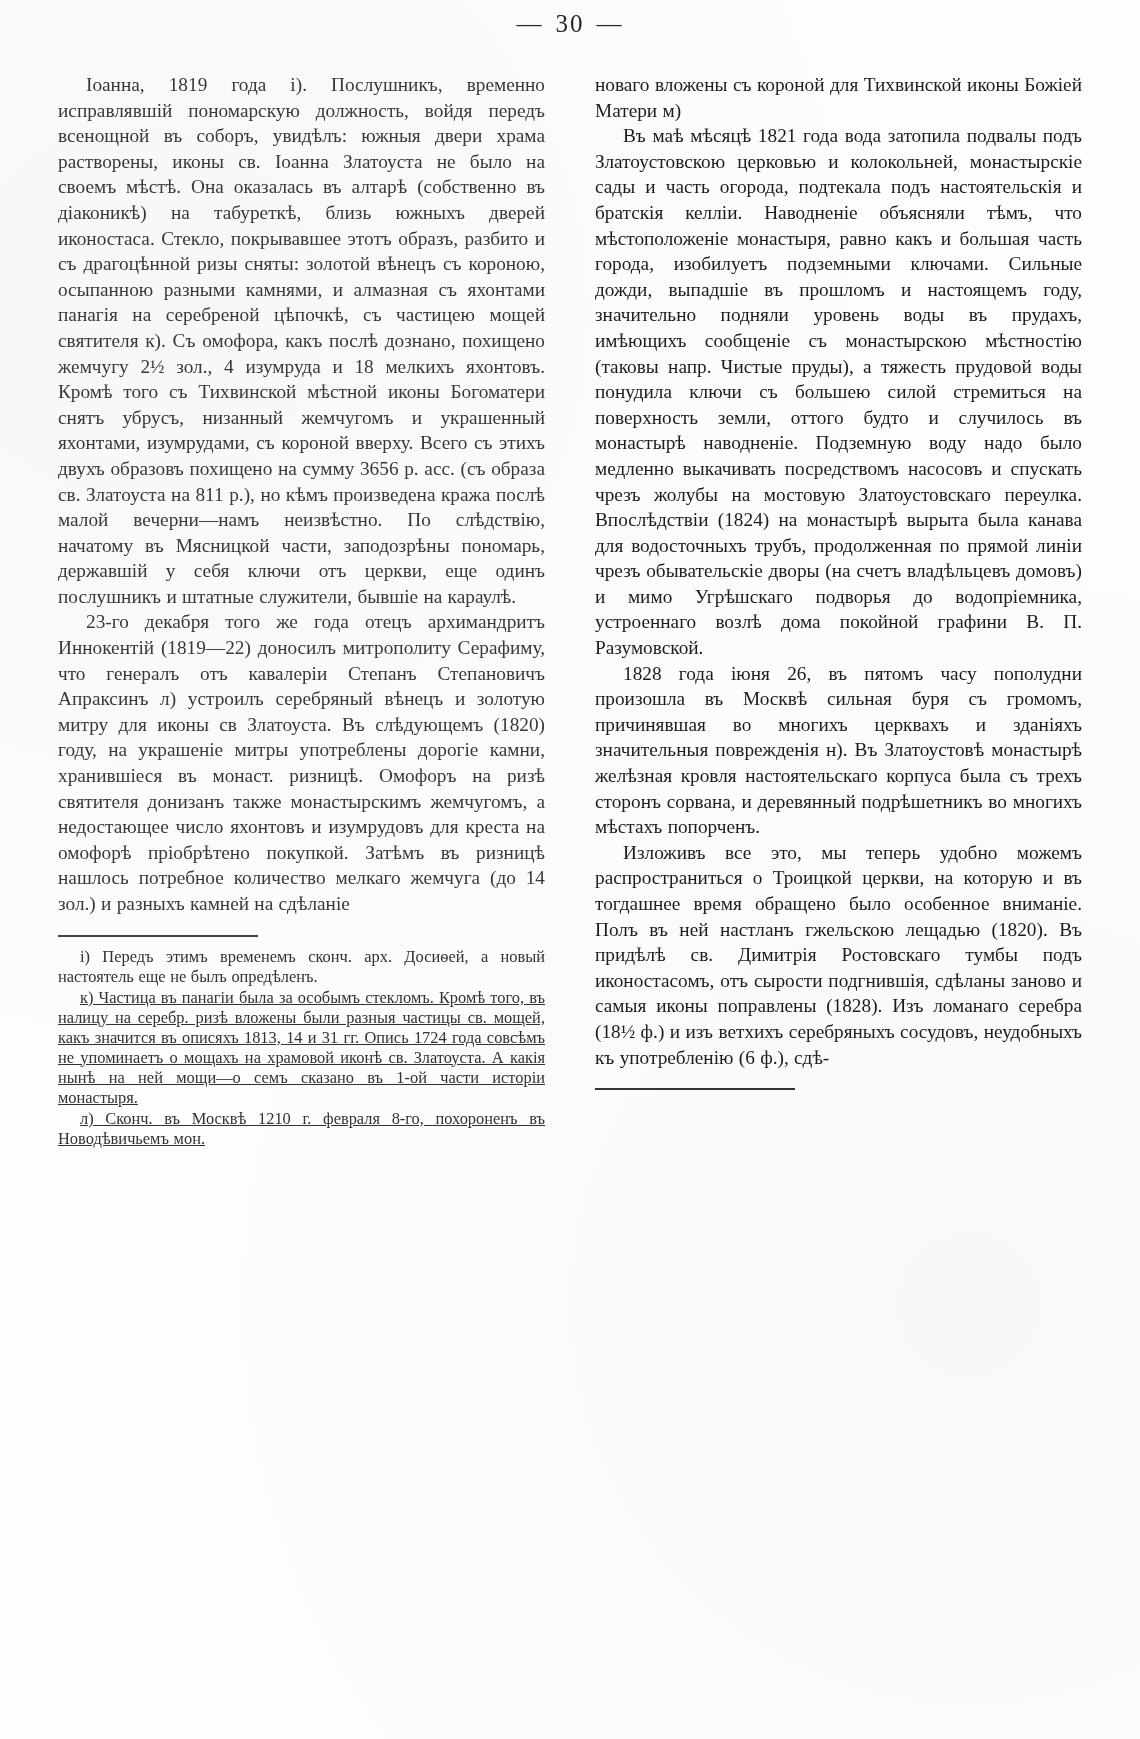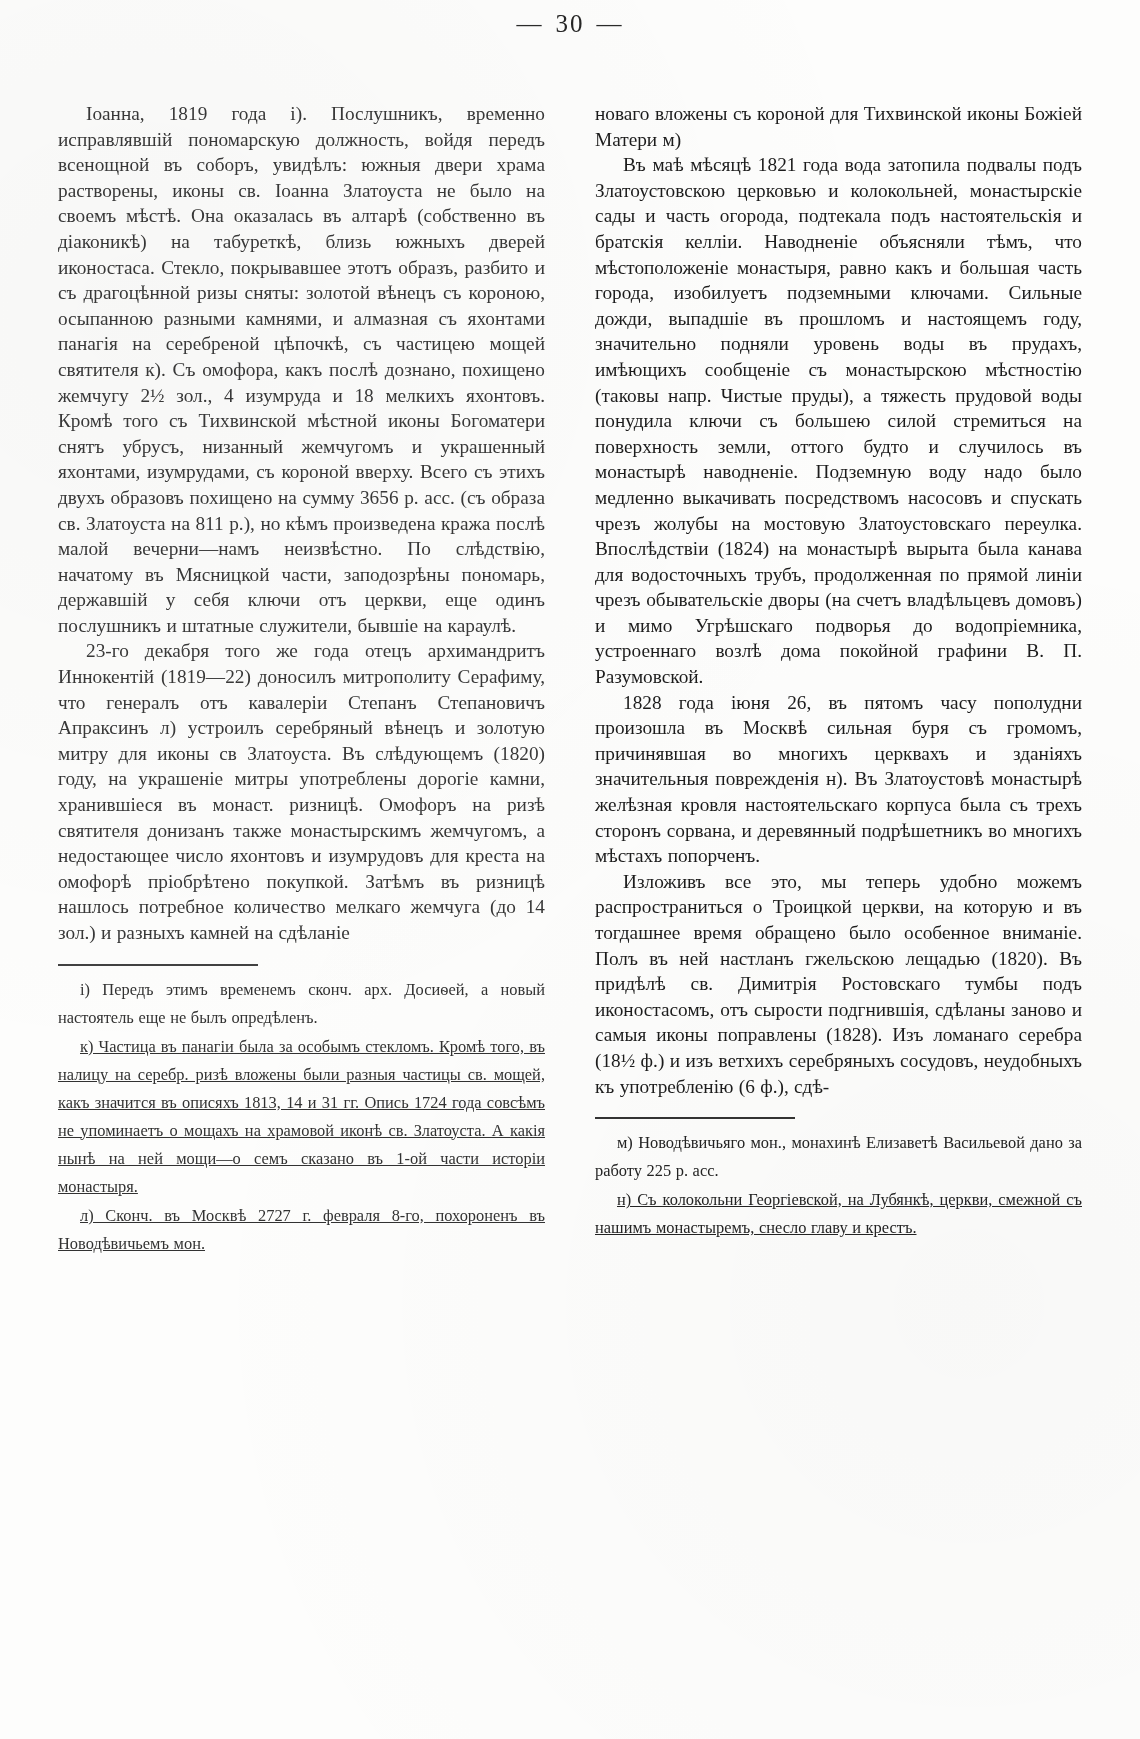--- a/index.html
+++ b/index.html
@@ -47,21 +47,20 @@
     padding: 0 12px;
     color: #2a2a2a;
   }
   .columns {
     position: absolute;
     top: 72px;
     left: 58px;
     width: 1024px;
     display: flex;
     gap: 50px;
-    margin-top: 29px;
   }
   .col {
     width: 491px;
     position: relative;
   }
   .col p {
     margin: 0;
     text-align: justify;
     font-size: 19.3px;
     line-height: 25.6px;
@@ -84,21 +83,21 @@
     opacity: 0.93;
   }
   .footnote-rule {
     width: 200px;
     height: 2px;
     background: #333;
     margin: 18px 0 10px 0;
   }
   .footnotes p {
     font-size: 16.4px;
-    line-height: 28px;
+    line-height: 20px;
     text-indent: 22px;
     text-align: justify;
     margin: 0;
     color: #232323;
   }
   .footnotes p + p {
     margin-top: 1px;
     text-decoration: underline;
   }
   .col-left .footnotes {
@@ -121,32 +120,28 @@
 
     <div class="col col-left fade-top">
       <div class="faded">
         <p>Іоанна, 1819 года і). Послушникъ, временно исправлявшій пономарскую должность, войдя передъ всенощной въ соборъ, увидѣлъ: южныя двери храма растворены, иконы св. Іоанна Златоуста не было на своемъ мѣстѣ. Она оказалась въ алтарѣ (собственно въ діаконикѣ) на табуреткѣ, близь южныхъ дверей иконостаса. Стекло, покрывавшее этотъ образъ, разбито и съ драгоцѣнной ризы сняты: золотой вѣнецъ съ короною, осыпанною разными камнями, и алмазная съ яхонтами панагія на серебреной цѣпочкѣ, съ частицею мощей святителя к). Съ омофора, какъ послѣ дознано, похищено жемчугу 2½ зол., 4 изумруда и 18 мелкихъ яхонтовъ. Кромѣ того съ Тихвинской мѣстной иконы Богоматери снятъ убрусъ, низанный жемчугомъ и украшенный яхонтами, изумрудами, съ короной вверху. Всего съ этихъ двухъ образовъ похищено на сумму 3656 р. асс. (съ образа св. Златоуста на 811 р.), но кѣмъ произведена кража послѣ малой вечерни—намъ неизвѣстно. По слѣдствію, начатому въ Мясницкой части, заподозрѣны пономарь, державшій у себя ключи отъ церкви, еще одинъ послушникъ и штатные служители, бывшіе на караулѣ.</p>
         <p>23-го декабря того же года отецъ архимандритъ Иннокентій (1819—22) доносилъ митрополиту Серафиму, что генералъ отъ кавалеріи Степанъ Степановичъ Апраксинъ л) устроилъ серебряный вѣнецъ и золотую митру для иконы св Златоуста. Въ слѣдующемъ (1820) году, на украшеніе митры употреблены дорогіе камни, хранившіеся въ монаст. ризницѣ. Омофоръ на ризѣ святителя донизанъ также монастырскимъ жемчугомъ, а недостающее число яхонтовъ и изумрудовъ для креста на омофорѣ пріобрѣтено покупкой. Затѣмъ въ ризницѣ нашлось потребное количество мелкаго жемчуга (до 14 зол.) и разныхъ камней на сдѣланіе</p>
       </div>
       <div class="footnote-rule"></div>
       <div class="footnotes">
         <p>і) Передъ этимъ временемъ сконч. арх. Досиѳей, а новый настоятель еще не былъ опредѣленъ.</p>
         <p>к) Частица въ панагіи была за особымъ стекломъ. Кромѣ того, въ налицу на серебр. ризѣ вложены были разныя частицы св. мощей, какъ значится въ описяхъ 1813, 14 и 31 гг. Опись 1724 года совсѣмъ не упоминаетъ о мощахъ на храмовой иконѣ св. Златоуста. А какія нынѣ на ней мощи—о семъ сказано въ 1-ой части исторіи монастыря.</p>
-        <p>л) Сконч. въ Москвѣ 2727 г. февраля 8-го, похороненъ въ Новодѣвичьемъ мон.</p>
+        <p>л) Сконч. въ Москвѣ 1210 г. февраля 8-го, похороненъ въ Новодѣвичьемъ мон.</p>
       </div>
     </div>
 
     <div class="col col-right">
       <div>
         <p class="noindent">новаго вложены съ короной для Тихвинской иконы Божіей Матери м)</p>
         <p>Въ маѣ мѣсяцѣ 1821 года вода затопила подвалы подъ Златоустовскою церковью и колокольней, монастырскіе сады и часть огорода, подтекала подъ настоятельскія и братскія келліи. Наводненіе объясняли тѣмъ, что мѣстоположеніе монастыря, равно какъ и большая часть города, изобилуетъ подземными ключами. Сильные дожди, выпадшіе въ прошломъ и настоящемъ году, значительно подняли уровень воды въ прудахъ, имѣющихъ сообщеніе съ монастырскою мѣстностію (таковы напр. Чистые пруды), а тяжесть прудовой воды понудила ключи съ большею силой стремиться на поверхность земли, оттого будто и случилось въ монастырѣ наводненіе. Подземную воду надо было медленно выкачивать посредствомъ насосовъ и спускать чрезъ жолубы на мостовую Златоустовскаго переулка. Впослѣдствіи (1824) на монастырѣ вырыта была канава для водосточныхъ трубъ, продолженная по прямой линіи чрезъ обывательскіе дворы (на счетъ владѣльцевъ домовъ) и мимо Угрѣшскаго подворья до водопріемника, устроеннаго возлѣ дома покойной графини В. П. Разумовской.</p>
         <p>1828 года іюня 26, въ пятомъ часу пополудни произошла въ Москвѣ сильная буря съ громомъ, причинявшая во многихъ церквахъ и зданіяхъ значительныя поврежденія н). Въ Златоустовѣ монастырѣ желѣзная кровля настоятельскаго корпуса была съ трехъ сторонъ сорвана, и деревянный подрѣшетникъ во многихъ мѣстахъ попорченъ.</p>
         <p>Изложивъ все это, мы теперь удобно можемъ распространиться о Троицкой церкви, на которую и въ тогдашнее время обращено было особенное вниманіе. Полъ въ ней настланъ гжельскою лещадью (1820). Въ придѣлѣ св. Димитрія Ростовскаго тумбы подъ иконостасомъ, отъ сырости подгнившія, сдѣланы заново и самыя иконы поправлены (1828). Изъ ломанаго серебра (18½ ф.) и изъ ветхихъ серебряныхъ сосудовъ, неудобныхъ къ употребленію (6 ф.), сдѣ-</p>
       </div>
       <div class="footnote-rule"></div>
-      <div class="footnotes">
-        <p>м) Новодѣвичьяго мон., монахинѣ Елизаветѣ Васильевой дано за работу 225 р. асс.</p>
-        <p>н) Съ колокольни Георгіевской, на Лубянкѣ, церкви, смежной съ нашимъ монастыремъ, снесло главу и крестъ.</p>
-      </div>
     </div>
 
   </div>
 </div>
 
 </body></html>

